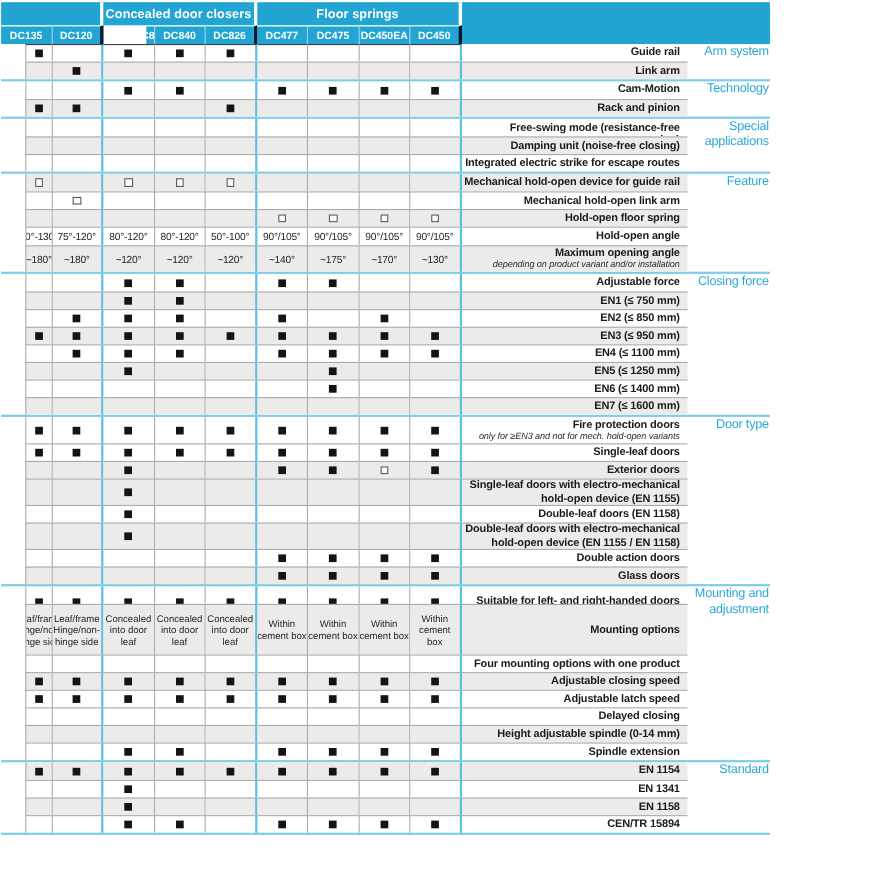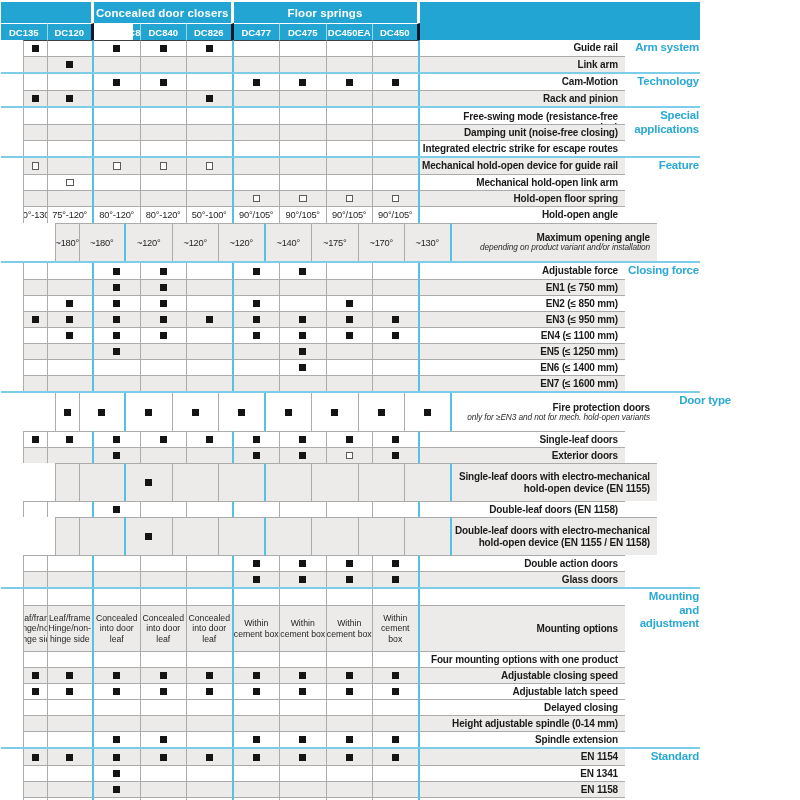--- a/index.html
+++ b/index.html
@@ -14,32 +14,32 @@
   .grp.gap{border-right:3px solid #fff;}
   .labelblock{grid-column:10/12;grid-row:1/3;background:var(--cy);}
   .colh{grid-row:2;background:var(--cy);color:#fff;font-weight:bold;font-size:9.5px;
         display:flex;align-items:center;justify-content:center;border-top:1.5px solid #fff;
         border-right:1px solid rgba(255,255,255,.55);}
   .colh.gsep{border-right:3px solid #0f172a;}
 
   
   .row{display:grid;grid-template-columns:repeat(9,46.5px) 205.5px 75px;height:16px;box-sizing:border-box;}
   .row.h-angle{height:17px;}
-  .row.h-tall2{height:38px;padding-left:32px;}
+  .row.h-tall2{height:24px;}
   .row.h-mount{height:46px;}
   .cell{display:flex;align-items:center;justify-content:center;box-sizing:border-box;
         border-right:1px solid #ABABAB;overflow:hidden;}
   .cell.c0{border-left:1px solid #ABABAB;margin-left:22px;}
   .cell.gsep{border-right:2px solid #58C0E4;}
   .lbl{box-sizing:border-box;display:flex;flex-direction:column;justify-content:center;
        align-items:flex-end;text-align:right;padding:0 7px 0 2px;line-height:1.12;overflow:visible;}
   .lab{font-size:10px;font-weight:bold;letter-spacing:-0.15px;}
   .sub{font-size:8.3px;font-style:italic;font-weight:normal;color:#2b2b2b;letter-spacing:-0.1px;}
   .cat{box-sizing:border-box;text-align:right;padding:1px 1px 0 2px;overflow:visible;}
-  .cat span{color:var(--cyt);font-weight:bold;font-size:11.5px;line-height:1.18;display:block;letter-spacing:-0.2px;}
+  .cat span{color:var(--cyt);font-weight:normal;font-size:11.5px;line-height:1.18;display:block;letter-spacing:-0.2px;}
   .row.even .cell,.row.even .lbl{background:#ECEBE9;}
   .row.bordered .cell,.row.bordered .lbl{border-top:1px solid #ABABAB;}
   .row.table-first .cell{border-top:1.5px solid #3F3F3F;}
 
   .sq{width:7px;height:7px;background:#141414;display:block;}
   .sqo{width:7.5px;height:7.5px;border:1.3px solid #5c5c5c;background:#fcfcfc;box-sizing:border-box;display:block;}
   .ctext{font-size:9.3px;color:#1f1f1f;text-align:center;letter-spacing:-0.2px;}
   .mtext{font-size:8.7px;color:#1f1f1f;text-align:center;white-space:pre-line;line-height:1.22;padding:1px 0;}
 
   .divider{height:2px;background:#7DCDE8;width:699px;}

